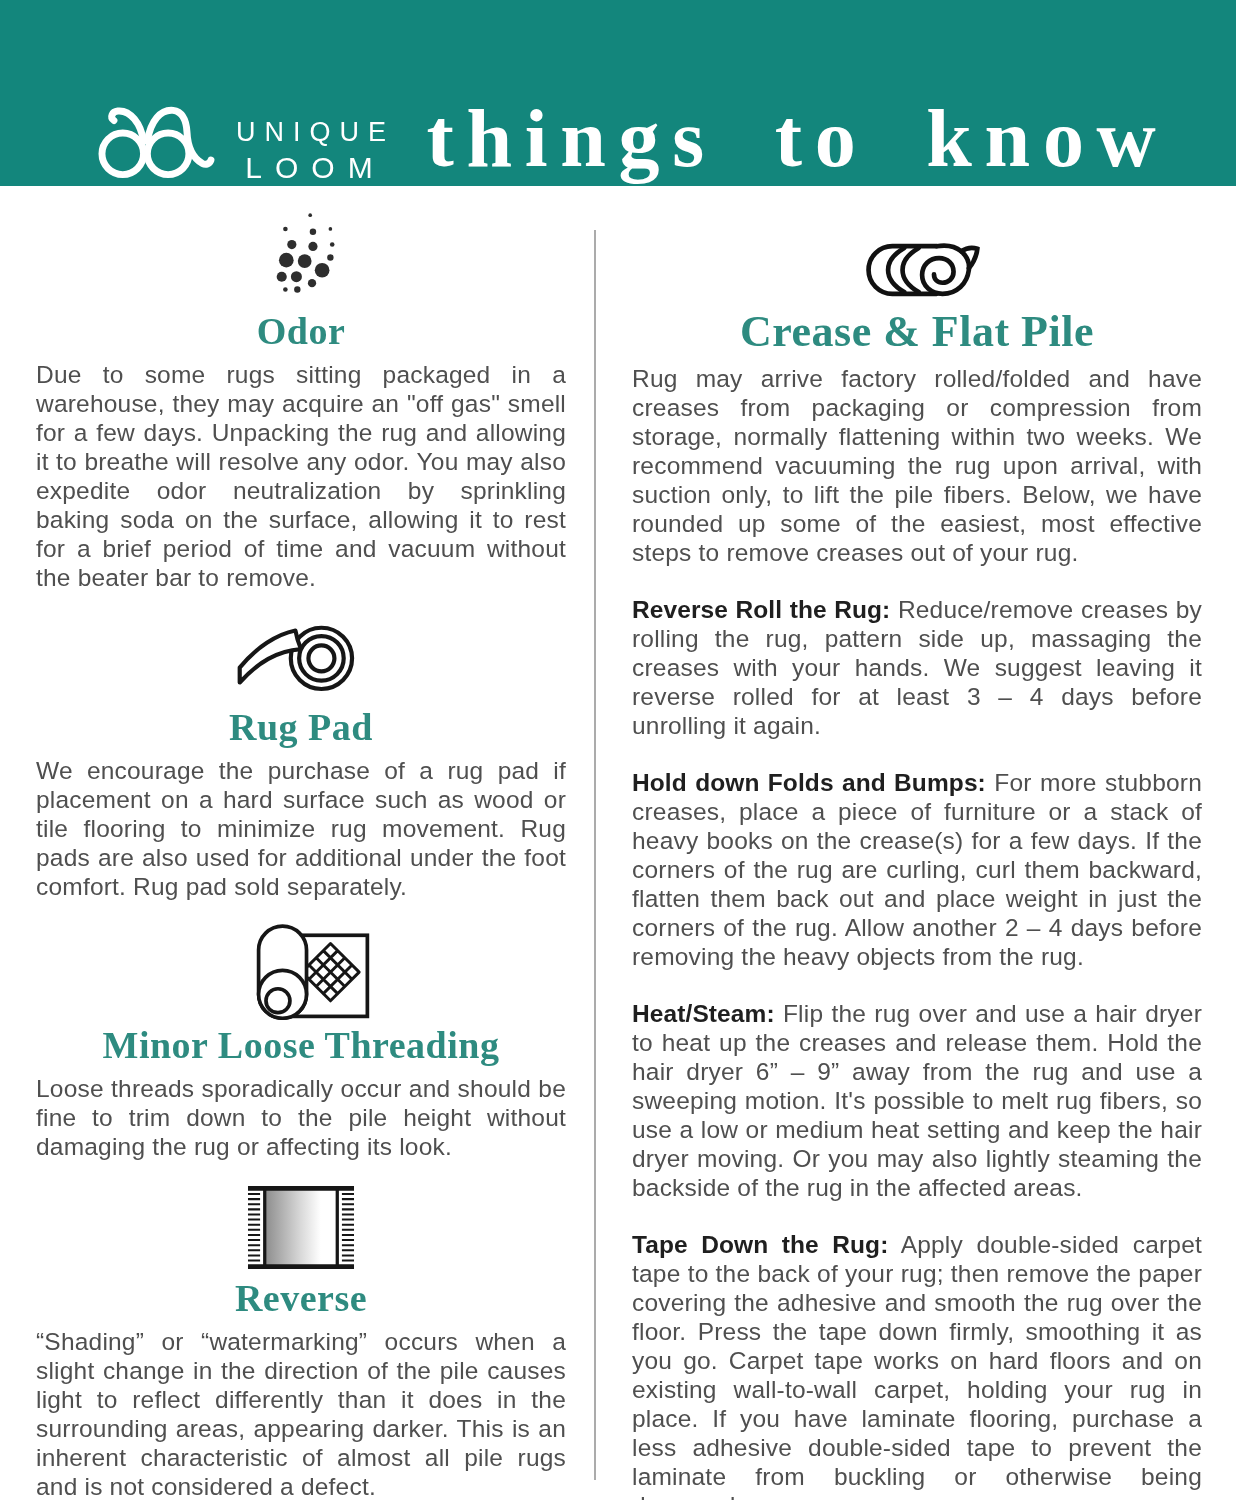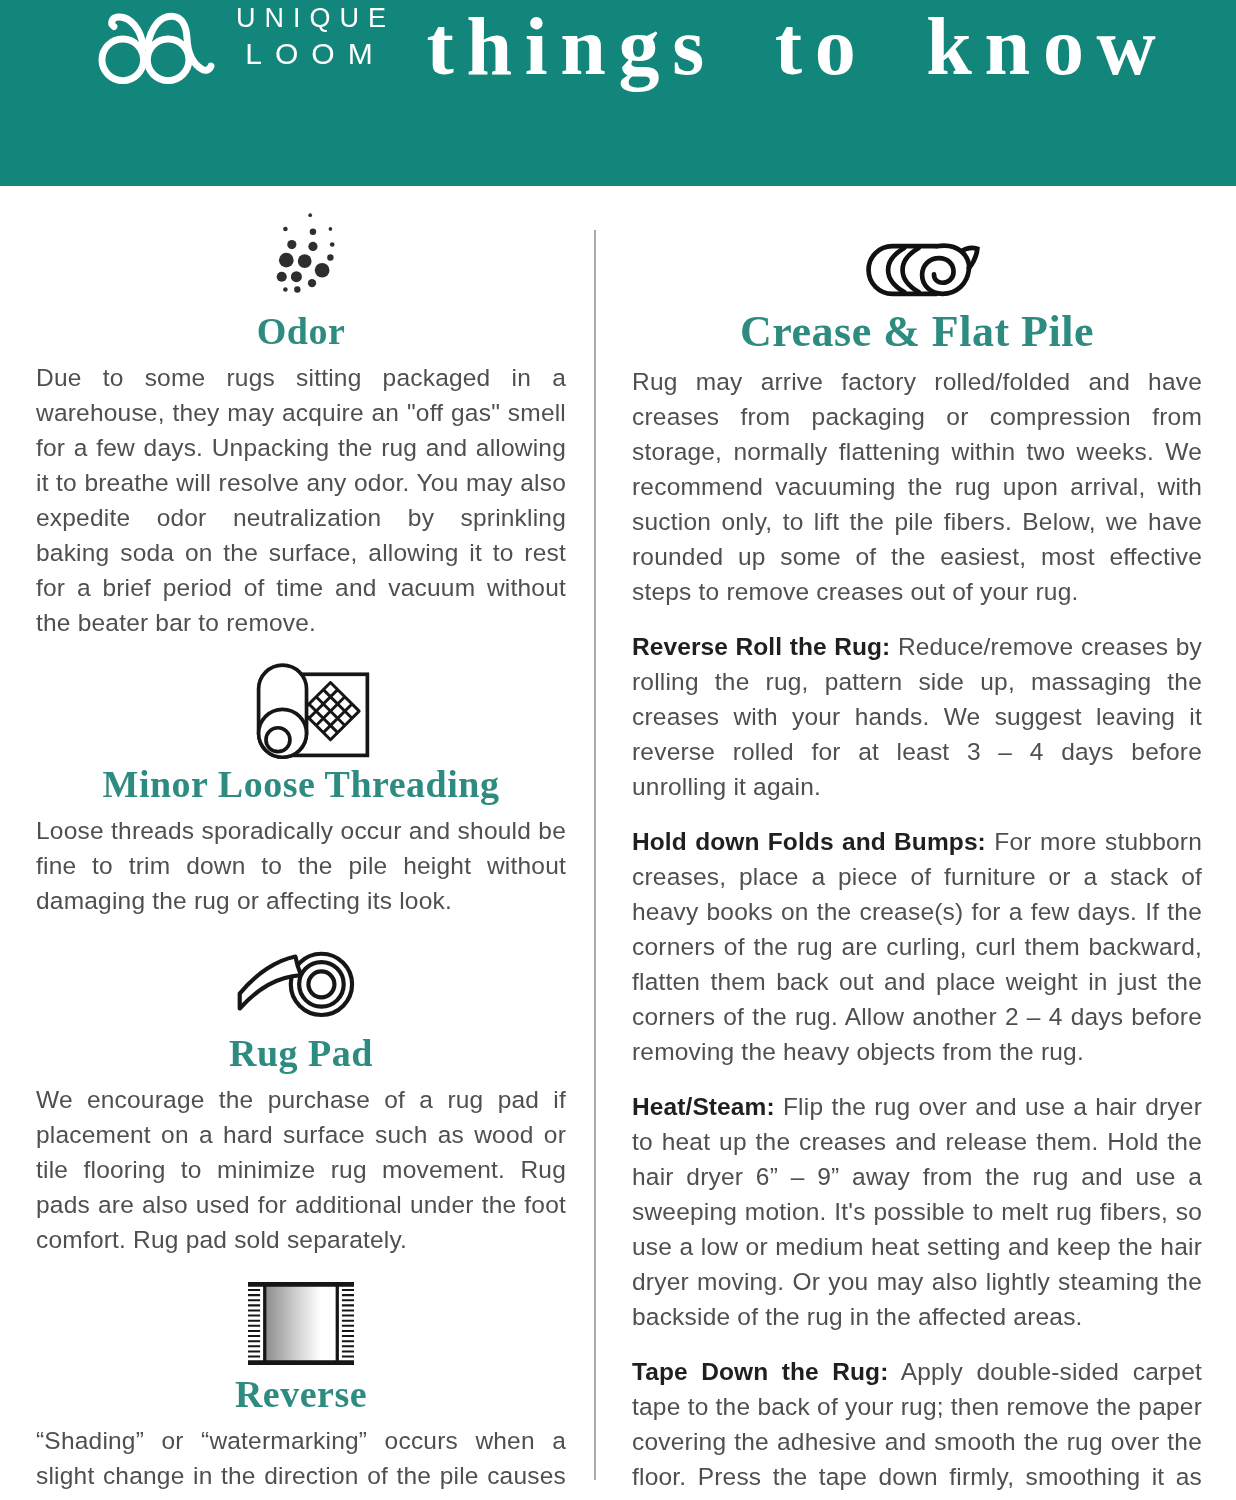--- a/index.html
+++ b/index.html
@@ -2,21 +2,21 @@
 <html><head>
 <meta charset="utf-8">
 <style>
   html,body{margin:0;padding:0;}
   body{
     width:1236px;height:1500px;background:#ffffff;overflow:hidden;
     font-family:"Liberation Sans", sans-serif;
   }
   
   .header{
-    height:186px;background:#13867c;display:flex;align-items:flex-start;
+    height:186px;background:#13867c;display:flex;align-items:flex-end;
   }
   .logo{margin-left:90px;flex:0 0 auto;display:block;}
   .brand{margin-left:20px;color:#ffffff;text-align:center;flex:0 0 auto;}
   .brand-line1{font-size:27px;letter-spacing:9px;line-height:36px;}
   .brand-line2{font-size:30px;letter-spacing:13px;line-height:36px;}
   .header-title{
     flex:1;text-align:center;color:#ffffff;
     font-family:"Liberation Serif", serif;font-weight:700;
     font-size:82px;letter-spacing:0.155em;word-spacing:0.30em;
     margin-right:36px;white-space:nowrap;
@@ -28,26 +28,26 @@
   .col-right{width:570px;flex:0 0 auto;}
 
   .section{text-align:center;}
   .icon-wrap{display:block;margin:0 auto 2px;}
   .sec-title{
     font-family:"Liberation Serif", serif;font-weight:700;
     color:#2e8b80;font-size:38px;margin:2px 0 7px;letter-spacing:0.5px;
   }
   .sec-title-lg{font-size:44px;}
   .body-text{
-    text-align:justify;font-size:24.5px;line-height:35px;color:#4f4f4f;
+    text-align:justify;font-size:24.5px;line-height:29px;color:#4f4f4f;
     letter-spacing:0.2px;margin:0;
   }
   .mt1{margin-top:14px;} .mt2{margin-top:18px;} .mt3{margin-top:20px;}
   .right-icon{margin-top:30px;}
-  .tip{margin-top:20px;}
+  .tip{margin-top:28px;}
   .tip-label{font-weight:bold;color:#1f1f1f;letter-spacing:0.1px;}
 </style>
 </head>
 <body>
 
 <div class="header">
   <svg class="logo" viewBox="0 0 200 140" width="126" height="92" aria-hidden="true">
     <g fill="none" stroke="#ffffff" stroke-width="11" stroke-linecap="round">
       <circle cx="52" cy="92" r="33"></circle>
       <circle cx="124" cy="92" r="33"></circle>
@@ -84,47 +84,47 @@
           <circle cx="45" cy="77" r="6"></circle>
             <circle cx="62" cy="84" r="4.5"></circle>
           <circle cx="33" cy="91" r="2.5"></circle>
             <circle cx="46" cy="91" r="3.5"></circle>
         </g>
       </svg>
       <h2 class="sec-title">Odor</h2>
       <p class="body-text">Due to some rugs sitting packaged in a warehouse, they may acquire an "off gas" smell for a few days. Unpacking the rug and allowing it to breathe will resolve any odor. You may also expedite odor neutralization by sprinkling baking soda on the surface, allowing it to rest for a brief period of time and vacuum without the beater bar to remove.</p>
     </div>
 
+    <div class="section mt2">
+      <svg class="icon-wrap" viewBox="0 0 140 100" width="130" height="93" aria-hidden="true">
+        <g stroke="#161616" stroke-width="4.5" fill="#ffffff" stroke-linejoin="round" stroke-linecap="round">
+          <circle cx="92" cy="52" r="33"></circle>
+          <path d="M 64,22 C 44,26 22,40 4,62 L 4,78 C 24,56 44,44 70,42 C 67,35 65,28 64,22 Z"></path>
+          <circle cx="92" cy="52" r="24"></circle>
+          <circle cx="92" cy="52" r="14"></circle>
+        </g>
+      </svg>
+      <h2 class="sec-title">Rug Pad</h2>
+      <p class="body-text">We encourage the purchase of a rug pad if placement on a hard surface such as wood or tile flooring to minimize rug movement. Rug pads are also used for additional under the foot comfort. Rug pad sold separately.</p>
+    </div>
+
     <div class="section mt1">
       <svg class="icon-wrap" viewBox="0 0 160 115" width="148" height="106" aria-hidden="true">
         <g stroke="#161616" stroke-width="4" fill="#ffffff">
           <rect x="60" y="22" width="92" height="88"></rect>
           <g stroke-width="3.2" stroke-linecap="round" fill="none" transform="rotate(45 112 62)">
             <path d="M90 40H134M90 51H134M90 62H134M90 73H134M90 84H134M90 40V84M101 40V84M112 40V84M123 40V84M134 40V84"></path>
           </g>
           <path d="M 34,86 L 34,38 A 26,26 0 0 1 86,38 L 86,86 A 26,26 0 0 1 34,86 Z"></path>
           <circle cx="60" cy="86" r="26"></circle>
           <circle cx="55" cy="93" r="13"></circle>
         </g>
       </svg>
       <h2 class="sec-title">Minor Loose Threading</h2>
       <p class="body-text">Loose threads sporadically occur and should be fine to trim down to the pile height without damaging the rug or affecting its look.</p>
-    </div>
-
-    <div class="section mt2">
-      <svg class="icon-wrap" viewBox="0 0 140 100" width="130" height="93" aria-hidden="true">
-        <g stroke="#161616" stroke-width="4.5" fill="#ffffff" stroke-linejoin="round" stroke-linecap="round">
-          <circle cx="92" cy="52" r="33"></circle>
-          <path d="M 64,22 C 44,26 22,40 4,62 L 4,78 C 24,56 44,44 70,42 C 67,35 65,28 64,22 Z"></path>
-          <circle cx="92" cy="52" r="24"></circle>
-          <circle cx="92" cy="52" r="14"></circle>
-        </g>
-      </svg>
-      <h2 class="sec-title">Rug Pad</h2>
-      <p class="body-text">We encourage the purchase of a rug pad if placement on a hard surface such as wood or tile flooring to minimize rug movement. Rug pads are also used for additional under the foot comfort. Rug pad sold separately.</p>
     </div>
 
     <div class="section mt3">
       <svg class="icon-wrap" viewBox="0 0 150 100" width="140" height="93" aria-hidden="true">
         <defs>
           <linearGradient id="shadeGrad" x1="0" y1="0" x2="1" y2="0">
             <stop offset="0" stop-color="#8e8e8e"></stop>
             <stop offset="0.5" stop-color="#d9d9d9"></stop>
             <stop offset="0.78" stop-color="#ffffff"></stop>
           </linearGradient>

